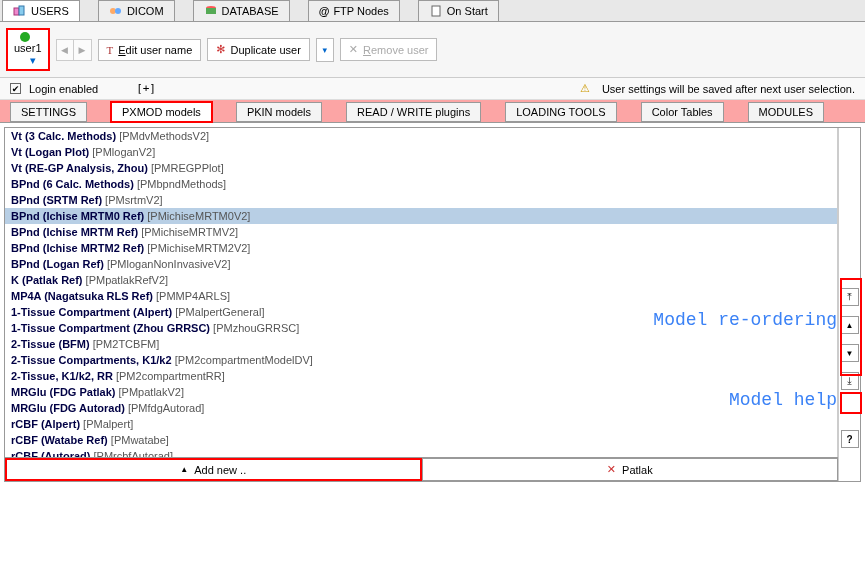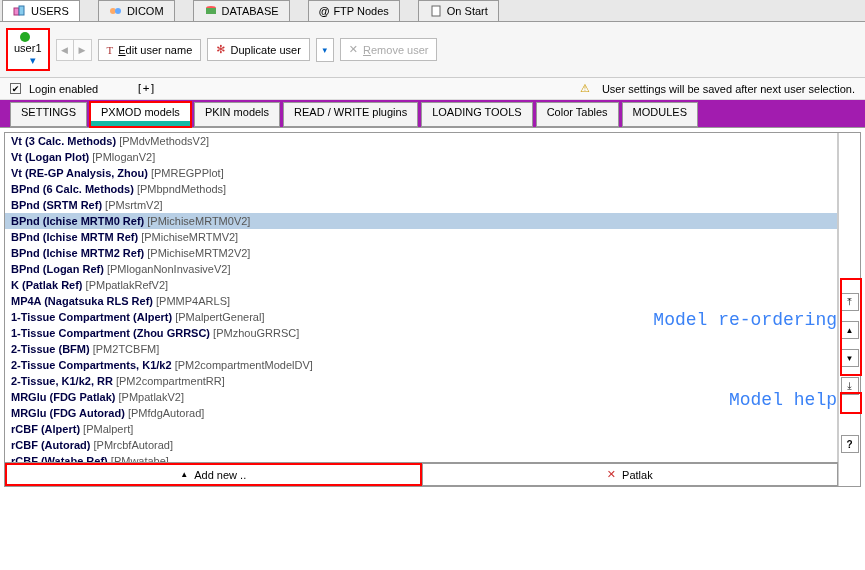--- a/index.html
+++ b/index.html
@@ -24,23 +24,23 @@
 .small-drop { width: 18px; border: 1px solid #bbb; background: #fff; height: 24px; display: flex; align-items: center; justify-content: center; color: #06c; font-size: 9px; }
 
 
 .settings-row { display: flex; align-items: center; padding: 4px 10px; gap: 8px; background: #f9f9f9; border-bottom: 1px solid #ddd; }
 .checkbox { width: 11px; height: 11px; border: 1px solid #666; display: inline-flex; align-items: center; justify-content: center; font-size: 9px; }
 .plus-box { font-family: monospace; }
 .warn-icon { color: #c90; margin-left: auto; }
 .settings-msg { margin-left: 4px; }
 
 
-.sub-tabs { display: flex; padding: 2px 4px 0 10px; border-bottom: 1px solid #999; background: #a21caf; }
+.sub-tabs { display: flex; padding: 2px 4px 0 10px; border-bottom: 1px solid #999; background: #fca5a5; gap: 21px; }
 .sub-tab { padding: 3px 10px; border: 1px solid #999; border-bottom: 1px solid #999; margin-right: 3px; cursor: pointer; background: #f4f4f4; font-size: 11px; }
-.sub-tab.active { background: #fff; border-bottom: 6px solid #14b8a6; border-top: 1px solid #999; }
+.sub-tab.active { background: #fff; border-bottom: 1px solid #14b8a6; border-top: 1px solid #999; }
 .sub-tab.hl { outline: 2px solid #f00; outline-offset: -1px; }
 
 
 .workspace { display: flex; border: 1px solid #999; margin: 4px; height: 355px; }
 .model-list-wrap { flex: 1; display: flex; flex-direction: column; }
 .model-list { flex: 1; overflow-y: scroll; border-right: 1px solid #ccc; }
 .model-row { padding: 2px 6px; white-space: nowrap; color: #222; }
 .model-row.selected { background: #b8cfe5; }
 .model-name { color: #004; font-weight: bold; }
 .model-code { color: #555; }
@@ -159,22 +159,22 @@
         <div class="model-row"><span class="model-name">K (Patlak Ref) </span><span class="model-code">[PMpatlakRefV2]</span></div>
         <div class="model-row"><span class="model-name">MP4A (Nagatsuka RLS Ref) </span><span class="model-code">[PMMP4ARLS]</span></div>
         <div class="model-row"><span class="model-name">1-Tissue Compartment (Alpert) </span><span class="model-code">[PMalpertGeneral]</span></div>
         <div class="model-row"><span class="model-name">1-Tissue Compartment (Zhou GRRSC) </span><span class="model-code">[PMzhouGRRSC]</span></div>
         <div class="model-row"><span class="model-name">2-Tissue (BFM) </span><span class="model-code">[PM2TCBFM]</span></div>
         <div class="model-row"><span class="model-name">2-Tissue Compartments, K1/k2 </span><span class="model-code">[PM2compartmentModelDV]</span></div>
         <div class="model-row"><span class="model-name">2-Tissue, K1/k2, RR </span><span class="model-code">[PM2compartmentRR]</span></div>
         <div class="model-row"><span class="model-name">MRGlu (FDG Patlak) </span><span class="model-code">[PMpatlakV2]</span></div>
         <div class="model-row"><span class="model-name">MRGlu (FDG Autorad) </span><span class="model-code">[PMfdgAutorad]</span></div>
         <div class="model-row"><span class="model-name">rCBF (Alpert) </span><span class="model-code">[PMalpert]</span></div>
+        <div class="model-row"><span class="model-name">rCBF (Watabe Ref) </span><span class="model-code">[PMwatabe]</span></div>
         <div class="model-row"><span class="model-name">rCBF (Autorad) </span><span class="model-code">[PMrcbfAutorad]</span></div>
-        <div class="model-row"><span class="model-name">rCBF (Watabe Ref) </span><span class="model-code">[PMwatabe]</span></div>
         <div class="model-row"><span class="model-name">C14 Autoradiography </span><span class="model-code">[PMC14Autorad]</span></div>
       </div>
     <div class="bottom-btns">
       <div class="bottom-btn hl">
         <span style="font-size:8px;">▲</span>
         <span>Add new ..</span>
       </div>
       <div class="bottom-btn">
         <span style="color:#c33;">✕</span>
         <span>Patlak</span>

